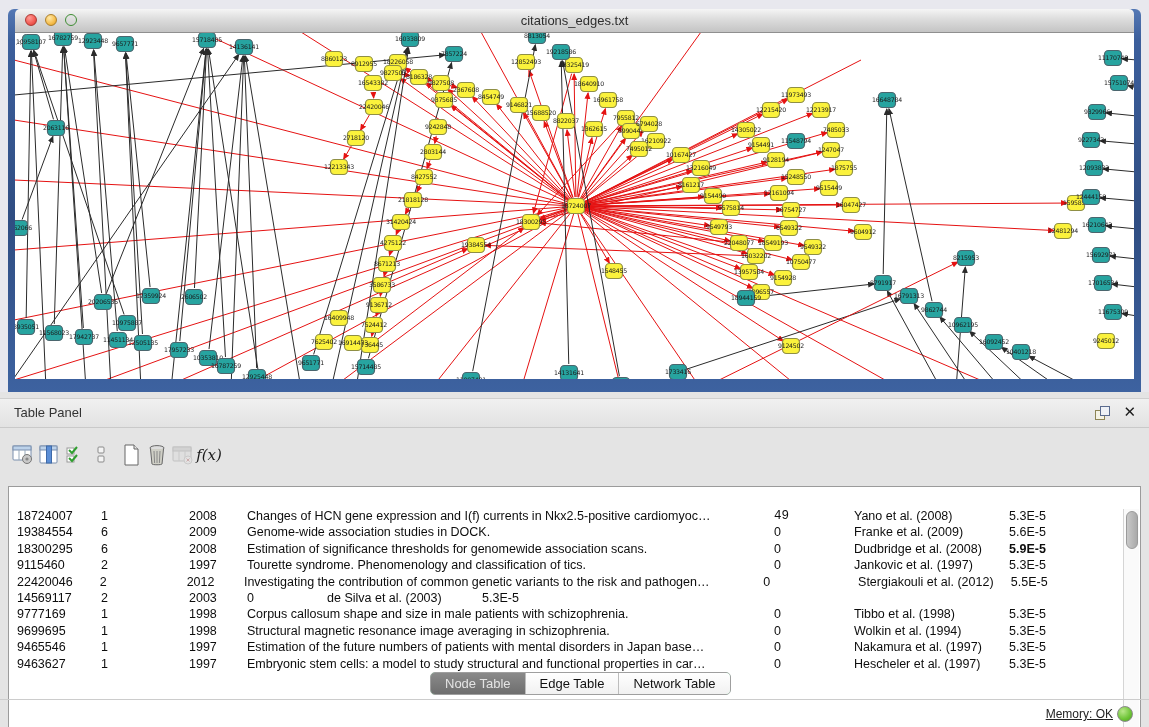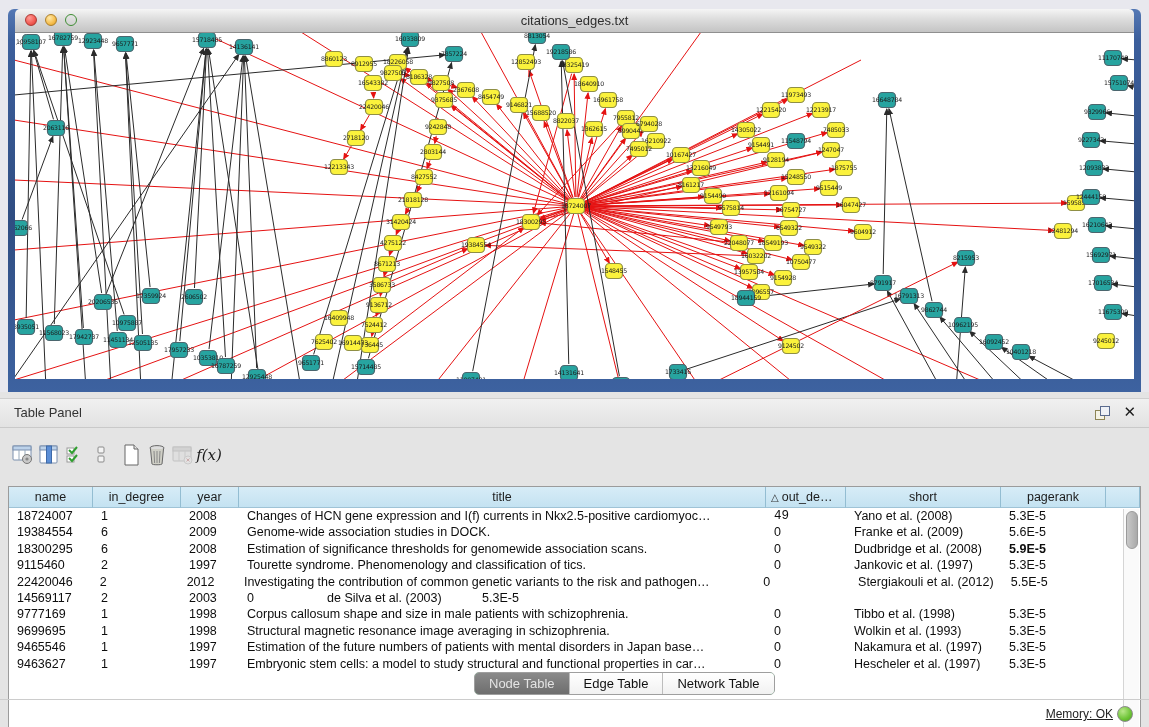--- a/index.html
+++ b/index.html
@@ -91,21 +91,20 @@
     border-left:1px solid #d5d5d5;
   }
   .vthumb{position:absolute;left:2px;top:2px;width:10px;height:36px;border-radius:6px;
     background:linear-gradient(90deg,#c9c9c9,#a9a9a9);border:1px solid #9a9a9a;}
   
   .tabsbar{position:absolute;left:0;top:280px;width:1149px;height:24px;}
   .seg{
     position:absolute;left:430px;top:0;display:flex;height:21px;
     border:1px solid #9f9f9f;border-radius:5px;overflow:hidden;background:#86efac;
     box-shadow:0 1px 0 rgba(255,255,255,.7);
-    margin-left:44px;
   }
   .seg .tab{
     font-size:13px;color:#111;line-height:21px;padding:0 14px;
     background:linear-gradient(180deg,#ffffff,#f1f1f1);border-right:1px solid #bdbdbd;
   }
   .seg .tab:last-child{border-right:none;}
   .seg .tab.sel{
     background:linear-gradient(180deg,#8a8a8a,#6e6e6e);color:#e4e4e4;
   }
   
@@ -891,30 +890,20 @@
     <button class="tb-btn" style="left:196px">
       <span class="fx">f(x)</span>
     </button>
     <div class="combo">
       <span>citations_edges.txt</span>
       <span class="steppers"></span>
     </div>
   </div>
 
   <div class="tablebox">
-    <div class="thead" id="thead">
-        <div class="th" style="width: 84px;">name</div>
-        <div class="th" style="width: 88px;">in_degree</div>
-        <div class="th" style="width: 58px;">year</div>
-        <div class="th" style="width: 527px;">title</div>
-        <div class="th sorted" style="width: 80px;"><span class="sort-tri">△</span>out_de…</div>
-        <div class="th" style="width: 155px;">short</div>
-        <div class="th" style="width: 105px;">pagerank</div>
-        <div class="th" style="width: 34px;"></div>
-      </div>
     <div class="tbody" id="tbody">
         <div class="tr">
           <div class="td" style="width: 84px;">18724007</div>
           <div class="td" style="width: 88px;">1</div>
           <div class="td" style="width: 58px;">2008</div>
           <div class="td" style="width: 527px;">Changes of HCN gene expression and I(f) currents in Nkx2.5-positive cardiomyoc…</div>
           <div class="td" style="width: 80px; font-family: Liberation Mono, monospace;">49</div>
           <div class="td" style="width: 155px;">Yano et al. (2008)</div>
           <div class="td" style="width: 105px;">5.3E-5</div>
           <div class="td" style="width: 34px;"></div>
@@ -977,21 +966,21 @@
           <div class="td" style="width: 155px;">Tibbo et al. (1998)</div>
           <div class="td" style="width: 105px;">5.3E-5</div>
           <div class="td" style="width: 34px;"></div>
         </div>
         <div class="tr">
           <div class="td" style="width: 84px;">9699695</div>
           <div class="td" style="width: 88px;">1</div>
           <div class="td" style="width: 58px;">1998</div>
           <div class="td" style="width: 527px;">Structural magnetic resonance image averaging in schizophrenia.</div>
           <div class="td" style="width: 80px;">0</div>
-          <div class="td" style="width: 155px;">Wolkin et al. (1993)</div>
+          <div class="td" style="width: 155px;">Wolkin et al. (1994)</div>
           <div class="td" style="width: 105px;">5.3E-5</div>
           <div class="td" style="width: 34px;"></div>
         </div>
         <div class="tr">
           <div class="td" style="width: 84px;">9465546</div>
           <div class="td" style="width: 88px;">1</div>
           <div class="td" style="width: 58px;">1997</div>
           <div class="td" style="width: 527px;">Estimation of the future numbers of patients with mental disorders in Japan base…</div>
           <div class="td" style="width: 80px;">0</div>
           <div class="td" style="width: 155px;">Nakamura et al. (1997)</div>

